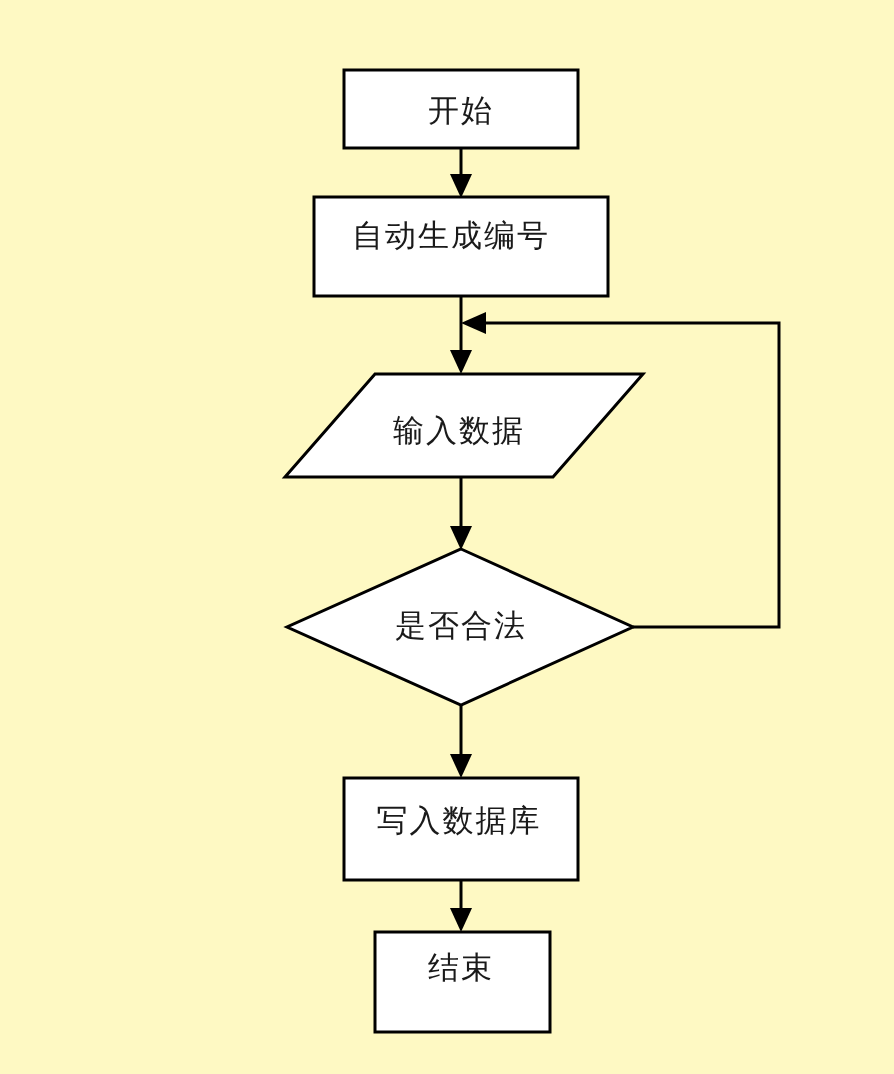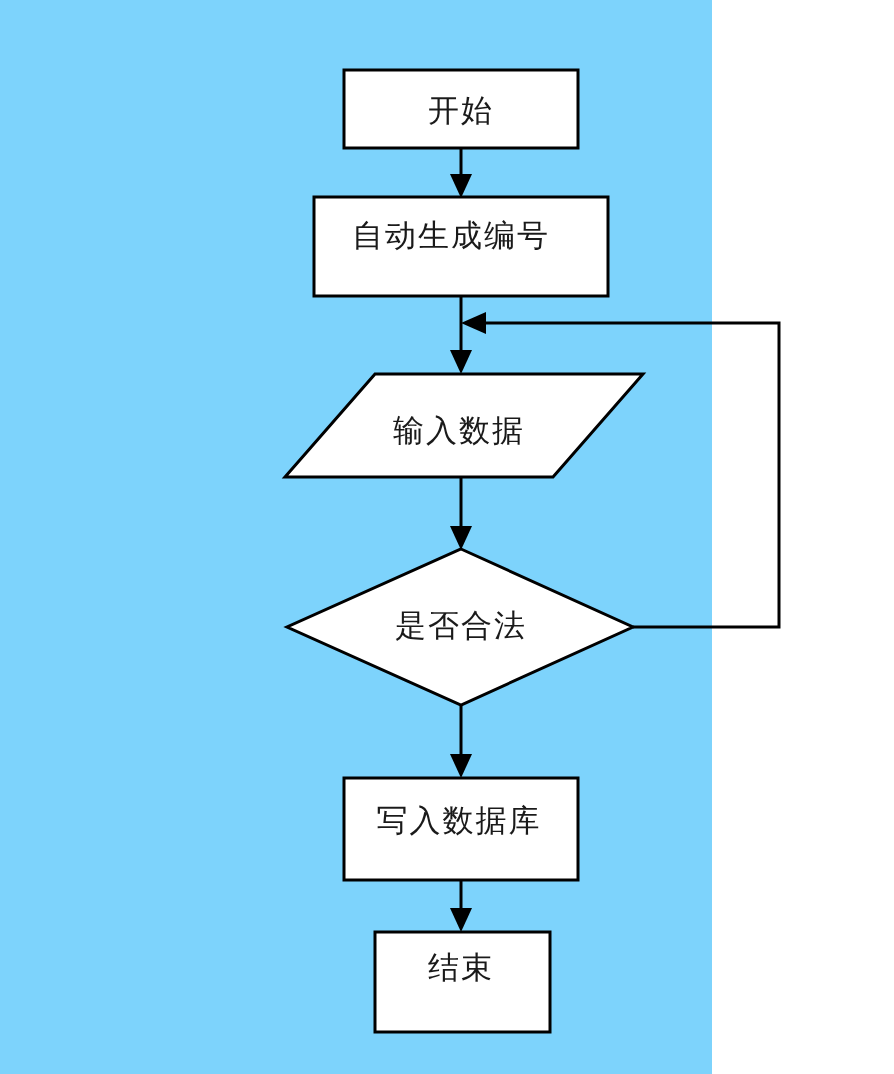--- a/index.html
+++ b/index.html
@@ -9,23 +9,23 @@
     background: #ffffff;
   }
   body {
     width: 894px;
     height: 1074px;
     font-family: "DejaVu Sans", "Liberation Sans", sans-serif;
     overflow: hidden;
   }
   #flowchart-canvas {
     position: relative;
-    width: 712px;
+    width: 894px;
     height: 1074px;
-    background: #7dd3fc;
+    background: #fef9c3;
   }
   #flowchart-svg {
     position: absolute;
     top: 0;
     left: 0;
     width: 894px;
     height: 1074px;
     display: block;
   }
   .node-label {

